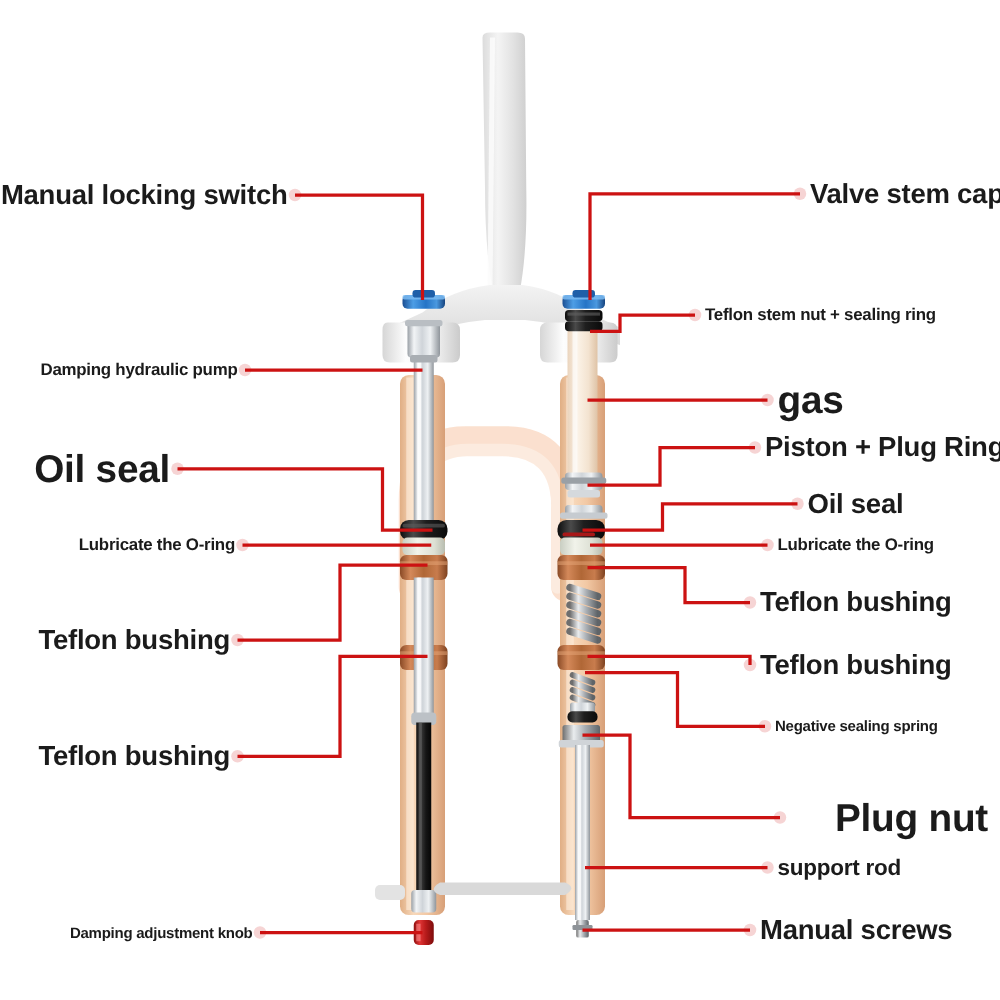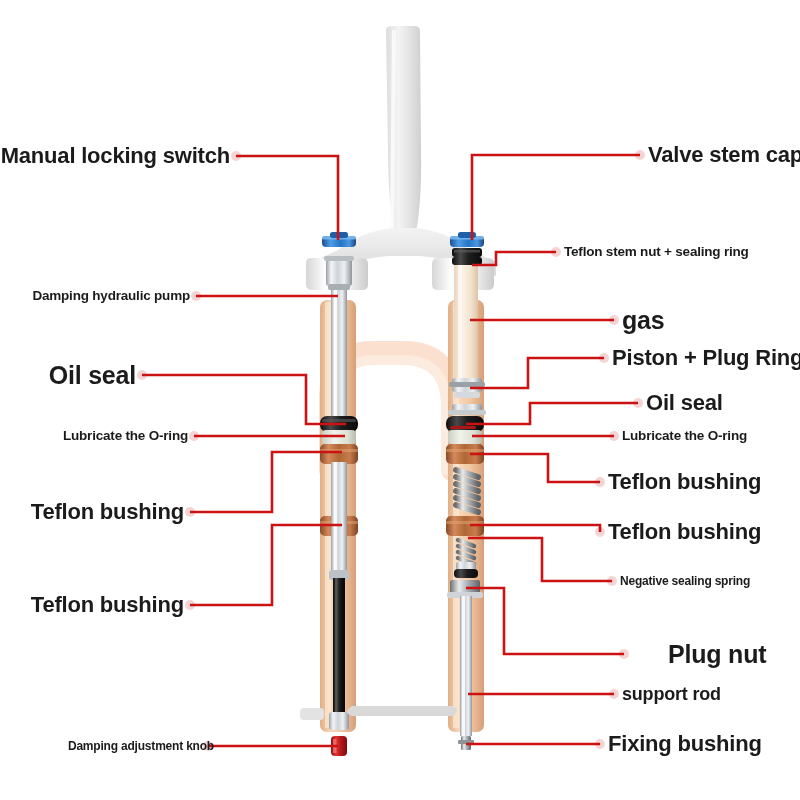--- a/index.html
+++ b/index.html
@@ -20,21 +20,21 @@
     position:absolute;
     color:#1b1b1b;
     font-weight:bold;
     white-space:nowrap;
     line-height:1;
     letter-spacing:-0.2px;
   }
   .lbl.r{transform:translateY(-50%);}
   .lbl.l{transform:translate(-100%,-50%);}
 
-  .sz-xl{font-size:25px;}
+  .sz-xl{font-size:31px;}
   .sz-lg{font-size:22px;}
   .sz-md{font-size:18px;}
   .sz-sm{font-size:13.5px;}
   .sz-xs{font-size:12px;}
 </style>
 </head>
 <body>
 
 <div id="stage">
 
@@ -314,28 +314,28 @@
       </g>
   </svg>
 
   <div id="label-layer">
       <div class="lbl l sz-lg" style="left: 230px; top: 156px;">Manual locking switch</div>
       <div class="lbl l sz-sm" style="left: 190px; top: 296px; text-align: right;">Damping hydraulic pump</div>
       <div class="lbl l sz-xl" style="left: 136px; top: 375px;">Oil seal</div>
       <div class="lbl l sz-sm" style="left: 188px; top: 436px;">Lubricate the O-ring</div>
       <div class="lbl l sz-lg" style="left: 184px; top: 512px;">Teflon bushing</div>
       <div class="lbl l sz-lg" style="left: 184px; top: 605px;">Teflon bushing</div>
-      <div class="lbl l sz-xs" style="left: 214px; top: 746px;">Damping adjustment knob</div>
+      <div class="lbl l sz-xs" style="left: 202px; top: 746px;">Damping adjustment knob</div>
       <div class="lbl r sz-lg" style="left: 648px; top: 155px;">Valve stem cap</div>
       <div class="lbl r sz-sm" style="left: 564px; top: 252px;">Teflon stem nut + sealing ring</div>
       <div class="lbl r sz-xl" style="left: 622px; top: 320px;">gas</div>
       <div class="lbl r sz-lg" style="left: 612px; top: 358px;">Piston + Plug Ring</div>
       <div class="lbl r sz-lg" style="left: 646px; top: 403px;">Oil seal</div>
       <div class="lbl r sz-sm" style="left: 622px; top: 436px;">Lubricate the O-ring</div>
       <div class="lbl r sz-lg" style="left: 608px; top: 482px;">Teflon bushing</div>
       <div class="lbl r sz-lg" style="left: 608px; top: 532px;">Teflon bushing</div>
       <div class="lbl r sz-xs" style="left: 620px; top: 581px;">Negative sealing spring</div>
       <div class="lbl r sz-xl" style="left: 632px; top: 654px; margin-left: 36px;">Plug nut</div>
       <div class="lbl r sz-md" style="left: 622px; top: 694px; text-align: right;">support rod</div>
-      <div class="lbl r sz-lg" style="left: 608px; top: 744px;">Fixing bushing</div>
+      <div class="lbl r sz-lg" style="left: 608px; top: 744px;">Manual screws</div>
     </div>
 
 </div>
 
 </body></html>

